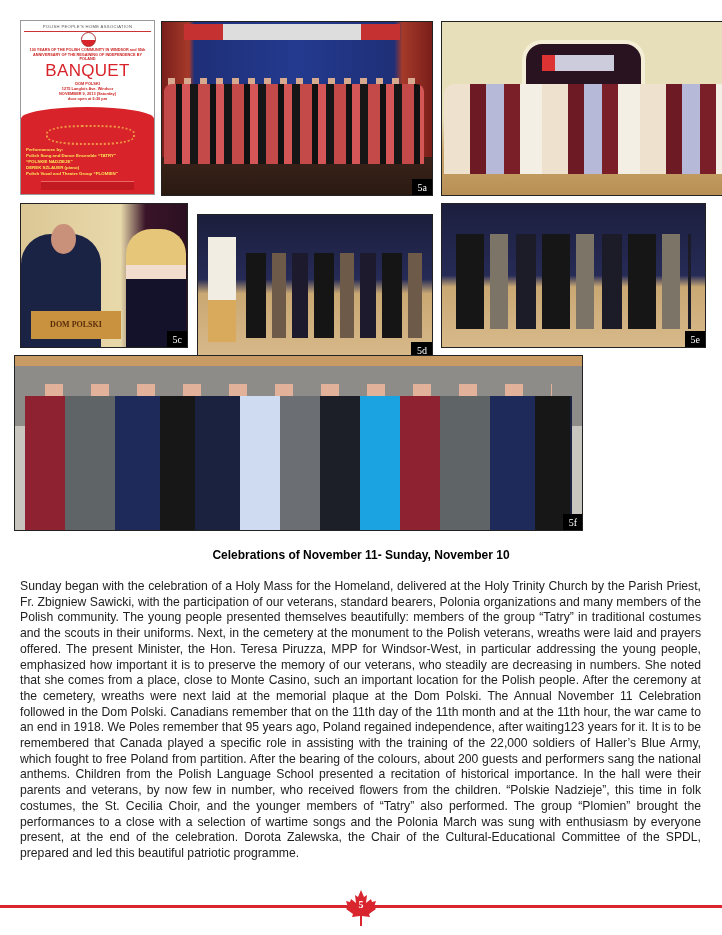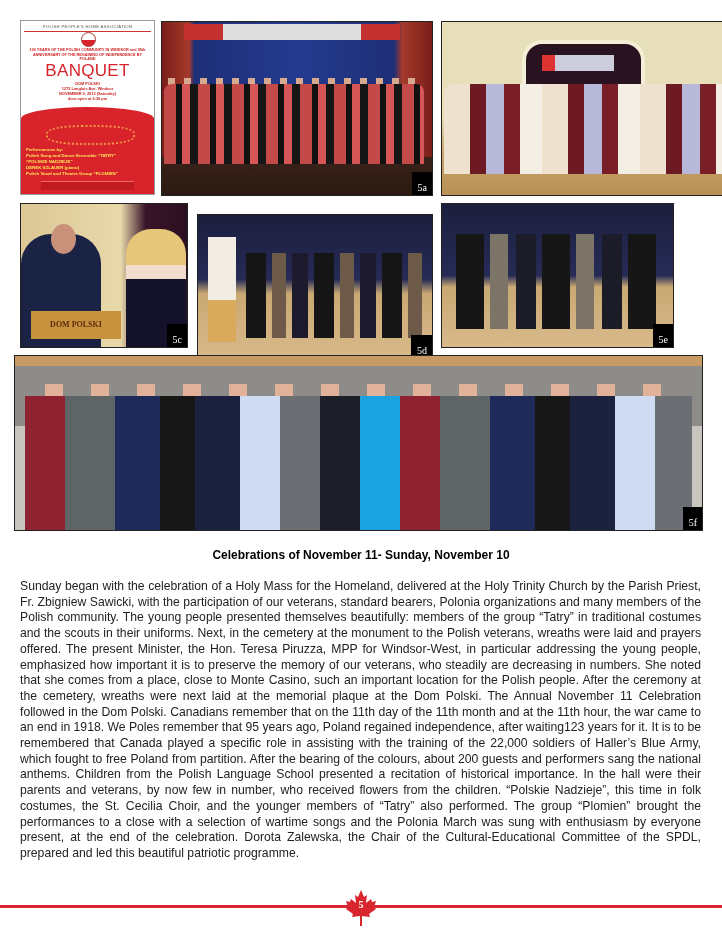--- a/index.html
+++ b/index.html
@@ -1,18 +1,18 @@
 <!DOCTYPE html>
 <html><head>
 <meta charset="utf-8">
 <style>
   html, body { margin: 0; padding: 0; background: #ffffff; }
   body { width: 722px; height: 935px; position: relative; overflow: hidden; font-family: "Liberation Sans", sans-serif; color: #1a1a1a; }
   .photo { position: absolute; border: 1px solid #222; box-sizing: border-box; overflow: hidden; }
-  .photo .label { position: absolute; right: 0; bottom: 0; background: #000; color: #fff; font-family: "Liberation Serif", serif; font-size: 10px; padding: 10px 5px 2px 6px; line-height: 11px; }
+  .photo .label { position: absolute; right: 0; bottom: 0; background: #000; color: #fff; font-family: "Liberation Serif", serif; font-size: 10px; padding: 3px 5px 2px 6px; line-height: 11px; }
 
   
   #poster { left: 20px; top: 20px; width: 135px; height: 175px; background: #fff; border: 1px solid #999; }
   #poster .ptop { position: absolute; left: 0; top: 0; width: 100%; height: 98px; background: #fff; }
   #poster .pbottom { position: absolute; left: 0; top: 86px; width: 100%; height: 89px; background: #d8232a; border-top-left-radius: 60% 14px; border-top-right-radius: 60% 14px; }
   #poster .assoc { position: absolute; top: 3px; left: 3px; right: 3px; font-size: 4.2px; letter-spacing: 0.3px; color: #555; text-align: center; border-bottom: 1px solid #c33; padding-bottom: 2px; }
   #poster .emblem { position: absolute; top: 11px; left: 60px; width: 13px; height: 13px; border-radius: 50%; background: linear-gradient(#fff 50%, #d8232a 50%); border: 1px solid #a33; }
   #poster .line1 { position: absolute; top: 27px; left: 6px; right: 6px; font-size: 3.8px; font-weight: bold; color: #c22; text-align: center; line-height: 4.6px; }
   #poster .banquet { position: absolute; top: 40px; left: 0; right: 0; font-size: 17px; font-weight: normal; color: #d8232a; text-align: center; letter-spacing: 0.3px; }
   #poster .venue { position: absolute; top: 60px; left: 10px; right: 10px; font-size: 3.9px; color: #c22; text-align: center; line-height: 5px; font-weight: bold; }
@@ -37,24 +37,24 @@
   #p5c { left: 20px; top: 203px; width: 168px; height: 145px; background: linear-gradient(to right, #dcc795 0%, #e8d9ab 60%, #3a1428 75%, #2b1022 100%); }
   #p5c .man { position: absolute; left: 0; top: 30px; width: 80px; height: 115px; background: #1b2345; border-radius: 30px 30px 0 0; }
   #p5c .manhead { position: absolute; left: 30px; top: 20px; width: 25px; height: 30px; background: #c9907a; border-radius: 50%; }
   #p5c .podium { position: absolute; left: 10px; top: 107px; width: 90px; height: 28px; background: #c9923e; color: #5a2d0a; font-family: "Liberation Serif", serif; font-size: 8px; font-weight: bold; text-align: center; line-height: 28px; }
   #p5c .woman { position: absolute; left: 105px; top: 25px; width: 60px; height: 120px; background: linear-gradient(to bottom, #e6c77a 0 30%, #f2dccd 30% 42%, #14122b 42%); border-radius: 25px 25px 0 0; }
 
   #p5d { left: 197px; top: 214px; width: 236px; height: 145px; background: linear-gradient(to bottom, #1b1e3c 0%, #262b57 45%, #c9a873 55%, #d8b98a 100%); }
   #p5d .people { position: absolute; left: 48px; right: 6px; top: 38px; height: 85px; background: repeating-linear-gradient(to right, #151515 0 20px, transparent 20px 26px, #6d5a48 26px 40px, transparent 40px 46px, #1d1a2e 46px 62px, transparent 62px 68px); }
   #p5d .stand { position: absolute; left: 10px; top: 22px; width: 28px; height: 105px; background: linear-gradient(to bottom, #f2ede3 0 60%, #d9a95c 60%); }
 
-  #p5e { left: 441px; top: 203px; width: 233px; height: 145px; background: linear-gradient(to bottom, #1c1f3d 0%, #262b57 50%, #c9a873 58%, #d8b98a 100%); }
+  #p5e { left: 441px; top: 203px; width: 265px; height: 145px; background: linear-gradient(to bottom, #1c1f3d 0%, #262b57 50%, #c9a873 58%, #d8b98a 100%); }
   #p5e .people { position: absolute; left: 14px; right: 14px; top: 30px; height: 95px; background: repeating-linear-gradient(to right, #161616 0 28px, transparent 28px 34px, #7d7468 34px 52px, transparent 52px 60px, #1c1c28 60px 80px, transparent 80px 86px); }
 
-  #p5f { left: 14px; top: 355px; width: 689px; height: 176px; background: linear-gradient(to bottom, #c79b63 0 6%, #8e8c88 6% 40%, #c8c5be 40%); }
+  #p5f { left: 14px; top: 355px; width: 569px; height: 176px; background: linear-gradient(to bottom, #c79b63 0 6%, #8e8c88 6% 40%, #c8c5be 40%); }
   #p5f .group { position: absolute; left: 10px; right: 10px; top: 40px; height: 136px; background: repeating-linear-gradient(to right, #8e2230 0 40px, #5f6467 40px 90px, #1e2a5a 90px 135px, #171717 135px 170px, #1a2240 170px 215px, #cfdbf0 215px 255px, #6b6e72 255px 295px, #1d1f28 295px 335px, #1ba2e0 335px 375px); }
   #p5f .heads { position: absolute; left: 30px; right: 30px; top: 28px; height: 30px; background: repeating-linear-gradient(to right, #e2b19a 0 18px, transparent 18px 46px); }
 
   
   #heading { position: absolute; left: 0; right: 0; top: 548px; text-align: center; font-size: 12px; font-weight: bold; color: #000; font-family: "Liberation Sans", sans-serif; }
   #body { position: absolute; left: 20px; width: 681px; top: 579px; font-size: 12.2px; line-height: 15.7px; text-align: justify; color: #222; }
 
   
   #footer-line { position: absolute; left: 0; right: 0; top: 905px; height: 3px; background: #d9262e; }
   #maple { position: absolute; left: 345px; top: 888px; width: 32px; height: 40px; }

